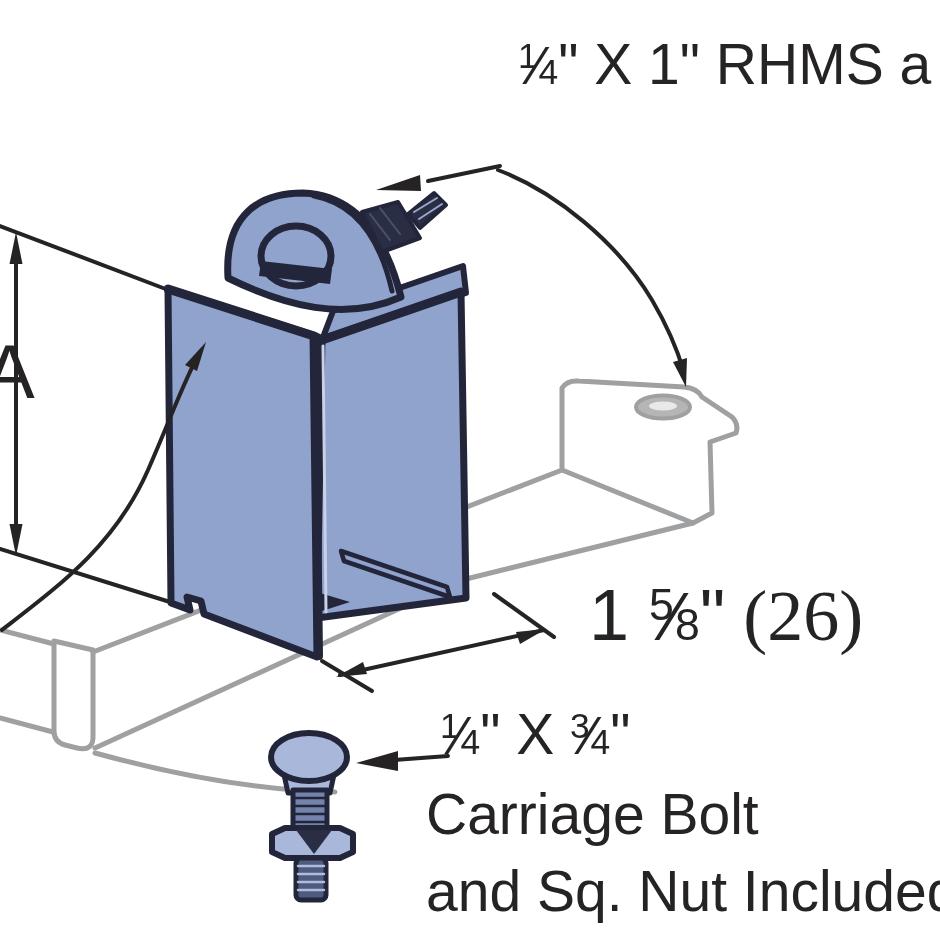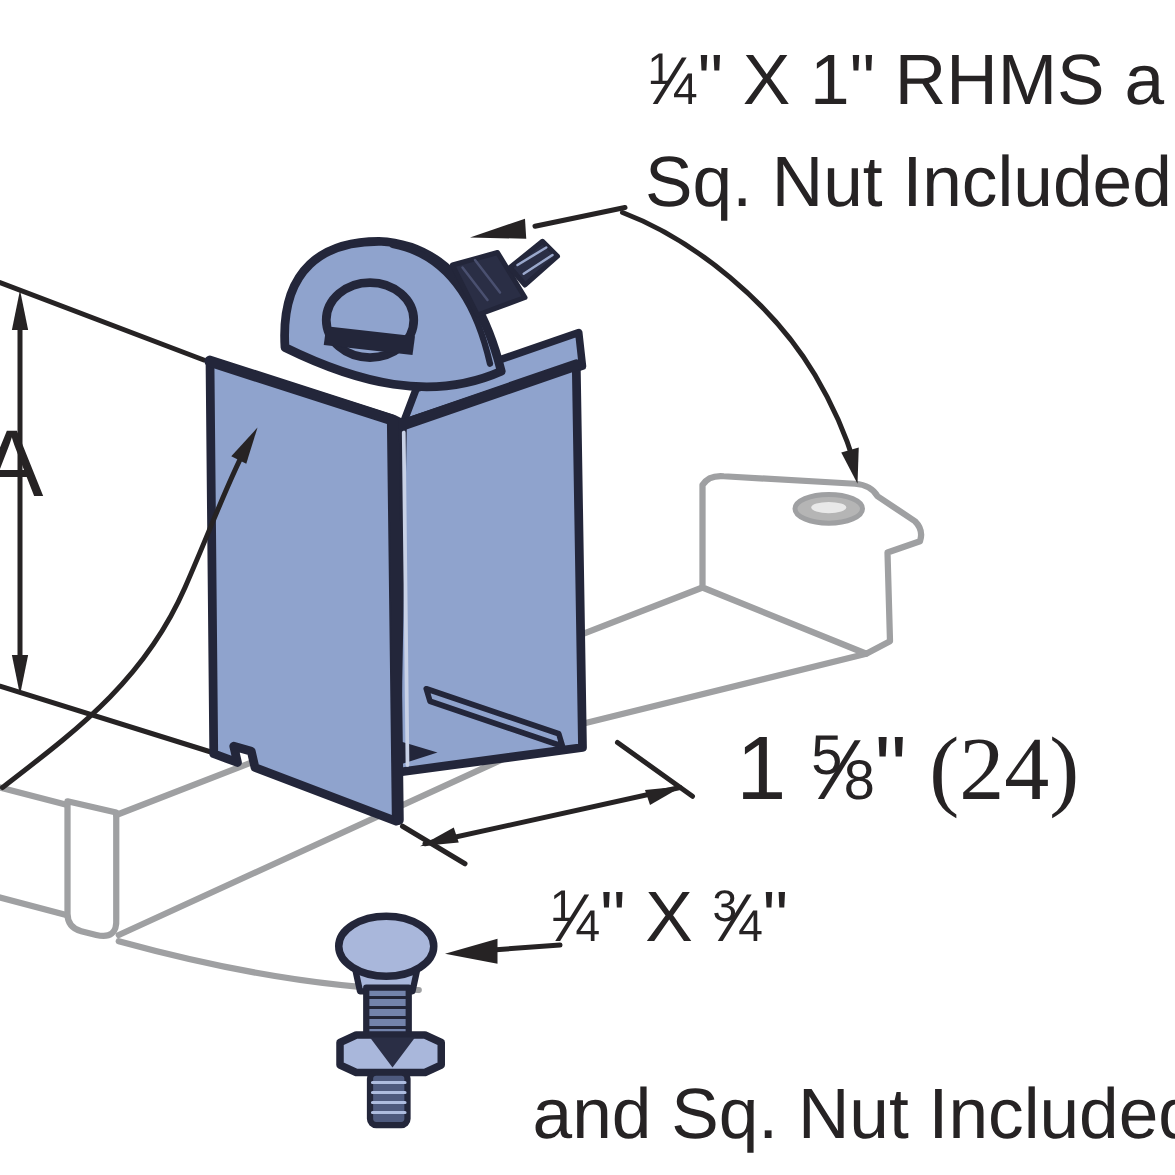--- a/index.html
+++ b/index.html
@@ -108,32 +108,32 @@
 
     <g stroke="#262324" stroke-width="4" fill="none" stroke-linecap="round">
       <path d="M 394,760 L 448,756"></path>
       <polygon points="356,763 398,751 398,771" fill="#262324" stroke="none"></polygon>
     </g>
   </svg>
 
   <div class="lbl sz-note" style="left:518px;top:36px">
     <span class="fr"><sup class="n">1</sup><span class="s">⁄</span><sub class="d">4</sub></span><span>" X 1" RHMS a</span>
   </div>
-  <div class="lbl sz-note" style="left:516px;top:118px">
-    <span>Sq. Nut Included</span>
-  </div>
 
   <div class="lbl sz-a" style="left:-16px;top:334px">
     <span>A</span>
   </div>
 
   <div class="lbl sz-dim" style="left:589px;top:579px">
-    <span>1 </span><span class="fr"><sup class="n">5</sup><span class="s">⁄</span><sub class="d">8</sub></span><span>"</span><span class="serif"> (24)</span>
+    <span>1 </span><span class="fr"><sup class="n">5</sup><span class="s">⁄</span><sub class="d">8</sub></span><span>"</span><span class="serif"> (26)</span>
   </div>
 
   <div class="lbl sz-note" style="left:440px;top:706px">
     <span class="fr"><sup class="n">1</sup><span class="s">⁄</span><sub class="d">4</sub></span><span>" X </span><span class="fr"><sup class="n">3</sup><span class="s">⁄</span><sub class="d">4</sub></span><span>"</span>
+  </div>
+  <div class="lbl sz-note" style="left:426px;top:786px">
+    <span>Carriage Bolt</span>
   </div>
   <div class="lbl sz-note" style="left:426px;top:863px">
     <span>and Sq. Nut Included</span>
   </div>
 
 </div>
 
 </body></html>

